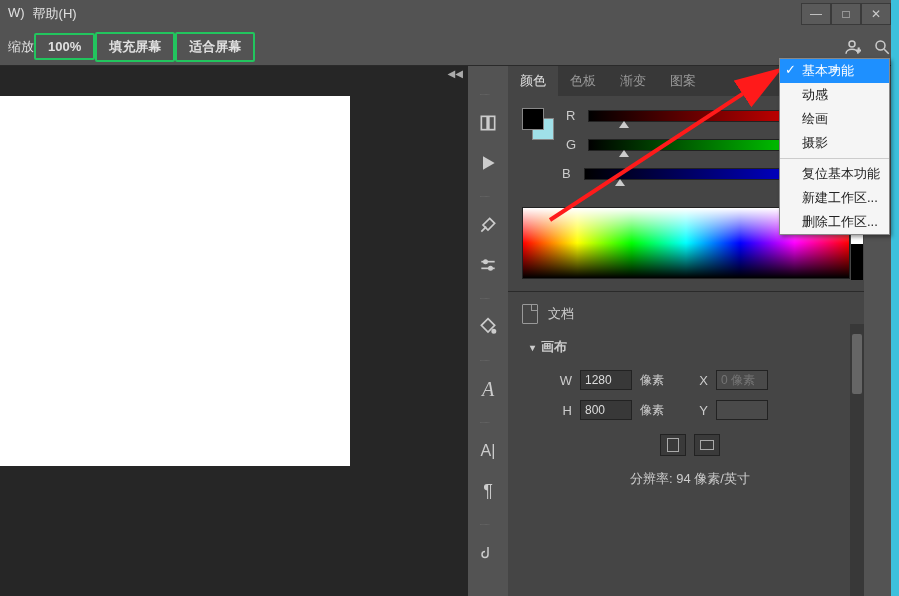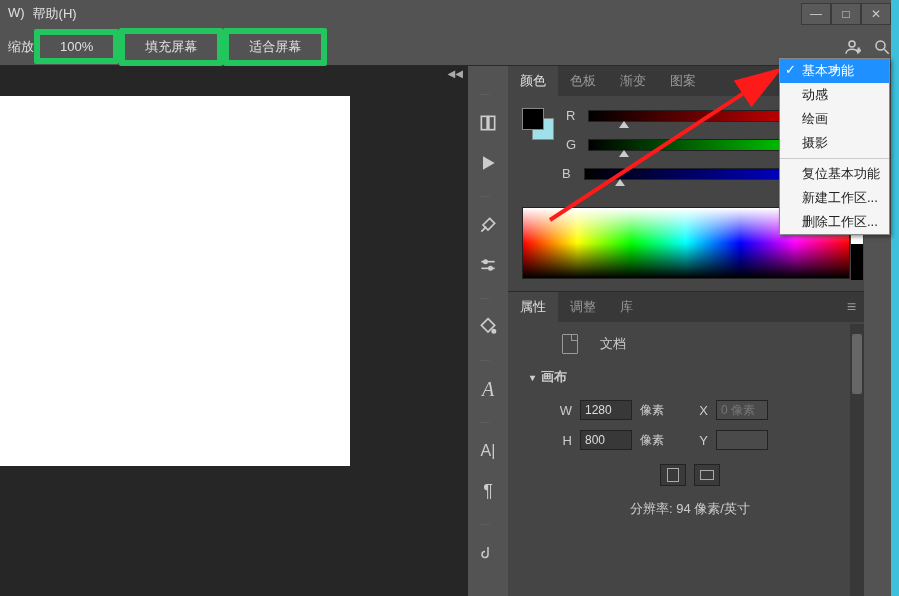--- a/index.html
+++ b/index.html
@@ -4,21 +4,21 @@
 <style>
   * { box-sizing: border-box; margin: 0; padding: 0; font-family: "Microsoft YaHei", sans-serif; }
   body { background: #535353; width: 899px; height: 596px; overflow: hidden; position: relative; }
   
   .titlebar { height: 28px; background: #535353; display: flex; align-items: center; padding: 0 8px; color: #e0e0e0; font-size: 13px; justify-content: space-between; }
   .title-left { display: flex; gap: 8px; }
   .win-controls { display: flex; gap: 0; }
   .win-btn { width: 30px; height: 22px; display: flex; align-items: center; justify-content: center; background: #5a5a5a; border: 1px solid #3a3a3a; color: #ccc; font-size: 12px; }
   
   .toolbar { height: 38px; background: #535353; display: flex; align-items: center; padding: 0 8px; border-bottom: 1px solid #2a2a2a; }
-  .tool-btn { background: #535353; border: 6px solid #22c55e; color: #e0e0e0; padding: 4px 20px; font-size: 13px; border-radius: 2px; }
+  .tool-btn { background: #535353; border: 2px solid #22c55e; color: #e0e0e0; padding: 4px 12px; font-size: 13px; border-radius: 2px; font-weight: bold; }
   .tool-label { color: #e0e0e0; font-size: 13px; }
   .toolbar-right { margin-left: auto; display: flex; gap: 12px; align-items: center; }
   .tb-icon { width: 18px; height: 18px; color: #ccc; }
   
   .main { display: flex; height: 530px; }
   .canvas-area { width: 468px; background: #262626; position: relative; }
   .canvas { position: absolute; left: 0; top: 30px; width: 350px; height: 370px; background: #fff; }
   .double-chevron { position: absolute; right: 5px; top: 2px; color: #aaa; font-size: 10px; }
   
   .mid-tools { width: 40px; background: #535353; display: flex; flex-direction: column; align-items: center; gap: 18px; padding-top: 24px; }
@@ -47,21 +47,21 @@
   .slider-thumb { position: absolute; bottom: -7px; left: 30px; width: 0; height: 0; border-left: 5px solid transparent; border-right: 5px solid transparent; border-bottom: 7px solid #ccc; }
   
   .spectrum { margin-top: 12px; height: 72px; position: relative; border: 1px solid #222; background:
     linear-gradient(to bottom, rgba(255,255,255,1), rgba(255,255,255,0) 50%, rgba(0,0,0,0) 50%, rgba(0,0,0,1)),
     linear-gradient(to right, #f00, #ff0, #0f0, #0ff, #00f, #f0f, #f00);
   }
   .bw-strip { position: absolute; right: -14px; top: 0; width: 12px; height: 72px; background: linear-gradient(to bottom, #fff 50%, #000 50%); }
   
   .props-panel { border-top: 1px solid #2a2a2a; flex: 1; }
   .props-body { padding: 12px 14px; color: #ccc; font-size: 13px; }
-  .doc-row { display: flex; align-items: center; gap: 22px; margin-bottom: 14px; margin-left: 40px; }
+  .doc-row { display: flex; align-items: center; gap: 10px; margin-bottom: 14px; }
   .doc-icon { width: 16px; height: 20px; border: 1px solid #999; border-radius: 1px; position: relative; }
   .doc-icon::after { content: ''; position: absolute; top: 0; right: 0; width: 5px; height: 5px; border-left: 1px solid #999; border-bottom: 1px solid #999; }
   
   .canvas-section { margin-left: 8px; }
   .section-head { display: flex; align-items: center; gap: 6px; font-weight: bold; margin-bottom: 14px; }
   .dim-row { display: flex; align-items: center; gap: 8px; margin: 10px 0 10px 26px; }
   .dim-label { width: 16px; color: #ccc; text-align: right; }
   .dim-input { width: 52px; background: #383838; border: 1px solid #222; color: #ddd; padding: 2px 4px; font-size: 12px; }
   .dim-unit { color: #ccc; font-size: 12px; }
   .dim-input.disabled { background: #4a4a4a; color: #777; }
@@ -214,26 +214,20 @@
             </div>
         </div>
       </div>
       <div style="clear:both"></div>
       <div class="spectrum">
         <div class="bw-strip"></div>
       </div>
     </div>
 
     <div class="props-panel" style="position:relative">
-      <div class="panel-tabs">
-        <div class="panel-tab active">属性</div>
-        <div class="panel-tab">调整</div>
-        <div class="panel-tab">库</div>
-        <div class="panel-menu">≡</div>
-      </div>
       <div class="props-body">
         <div class="doc-row">
           <div class="doc-icon"></div>
           <span>文档</span>
         </div>
         <div class="canvas-section">
           <div class="section-head">
             <span style="font-size:10px">▾</span>
             <span>画布</span>
           </div>

